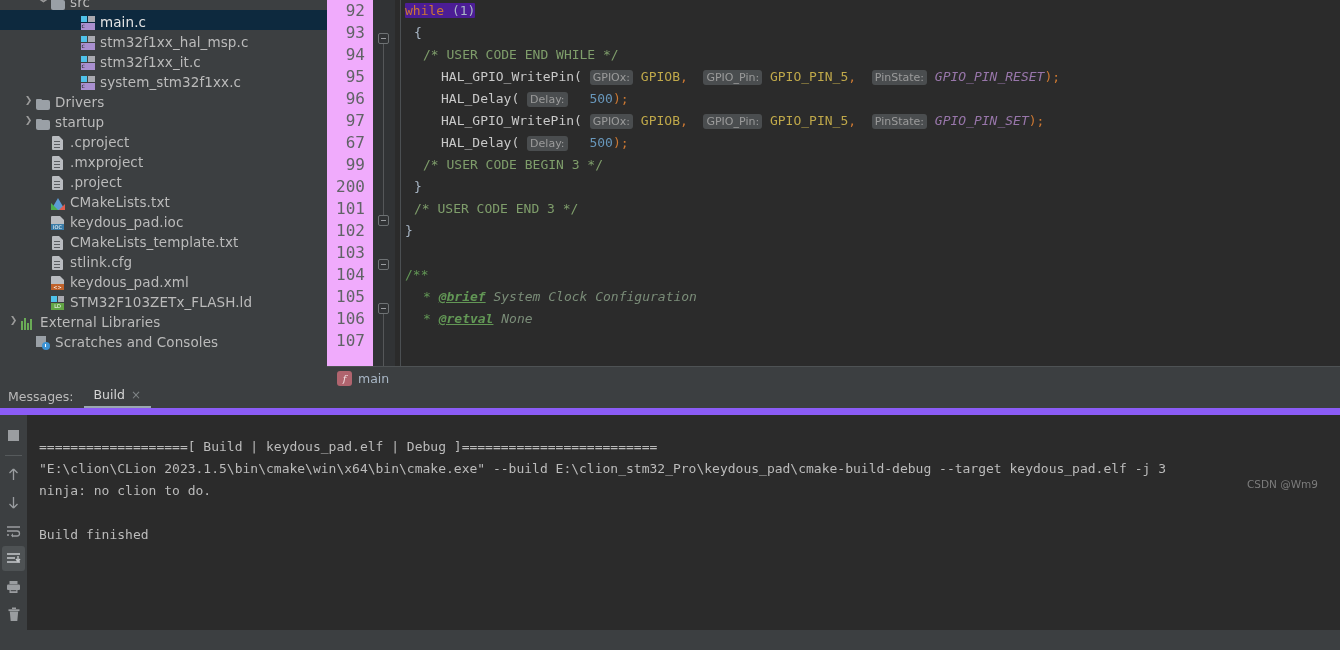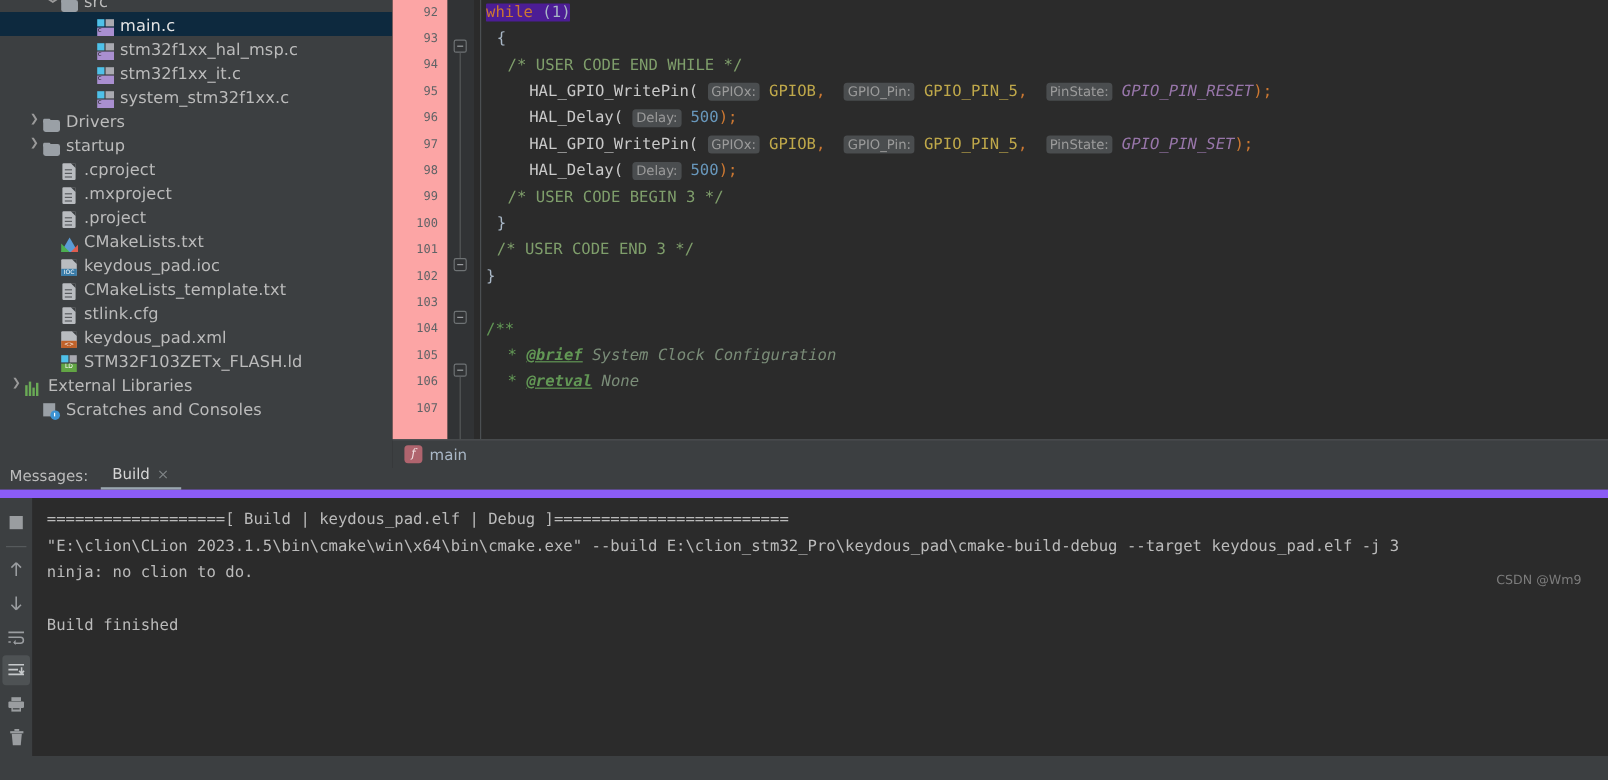--- a/index.html
+++ b/index.html
@@ -78,43 +78,43 @@
   
   .scr-ic { width: 14px; height: 14px; position: relative; }
   .scr-ic .pg { position: absolute; left: 0; top: 0; width: 10px; height: 11px; background: #9aa0a6; }
   .scr-ic .cl { position: absolute; right: 0; bottom: 0; width: 8px; height: 8px; border-radius: 50%; background: #3d93d3; }
   .scr-ic .cl::after { content: ""; position: absolute; left: 3.5px; top: 1.5px; width: 1px; height: 3px; background: #fff; }
 
   
   .editor-wrap { flex: 1; height: 390px; background: #2b2b2b; position: relative; display: flex; flex-direction: column; }
   .editor { flex: 1; position: relative; overflow: hidden; display: flex; }
   .gutter {
-    width: 46px; min-width: 46px; background: #fca5a5; color: #606366;
-    font-family: "DejaVu Sans Mono", monospace; font-size: 10px;
+    width: 46px; min-width: 46px; background: #f0abfc; color: #606366;
+    font-family: "DejaVu Sans Mono", monospace; font-size: 16px;
     text-align: right; padding-top: 0px; position: relative;
   }
   .gutter .gl { height: 22px; line-height: 22px; padding-right: 8px; }
   .foldcol { width: 22px; min-width: 22px; background: #313335; position: relative; }
   .fold {
     position: absolute; left: 5px; width: 11px; height: 11px;
     border: 1px solid #6e7274; border-radius: 2px; background: #313335;
   }
   .fold::after { content: ""; position: absolute; left: 2px; top: 4px; width: 5px; height: 1px; background: #9a9da0; }
   .foldline { position: absolute; left: 10px; width: 1px; background: #555759; }
 
   .code {
     flex: 1; position: relative; background: #2b2b2b;
     font-family: "DejaVu Sans Mono", monospace; font-size: 13px;
     padding-left: 10px; overflow: hidden;
   }
   .cl-row { height: 22px; line-height: 22px; white-space: pre; }
   .indent-guide { position: absolute; width: 1px; background: #4b4f52; left: 10px; }
   .tk-com-plain { color: #7f9e6b; }
   .tk-kw { color: #cc7832; }
-  .tk-num { color: #6897bb; }
+  .tk-num { color: #6897bb; margin-left: 14px; }
   .tk-fn { color: #c9c9c9; }
   .tk-txt { color: #a9b7c6; }
   .tk-const { color: #bfa84a; }
   .tk-const2 { color: #9876aa; font-style: italic; }
   .tk-punc { color: #cc7832; }
   .tk-green { color: #629755; }
   .tk-greenb { color: #629755; font-weight: bold; font-style: italic; text-decoration: underline; }
   .tk-grey-i { color: #7a8c78; font-style: italic; }
   .hl-while { background: #4c1d95; border-radius: 1px; }
   .phint {
@@ -153,21 +153,21 @@
     display: flex; flex-direction: column; align-items: center;
     padding-top: 8px; gap: 0px;
   }
   .ctool { width: 23px; height: 25px; display: flex; align-items: center; justify-content: center; border-radius: 3px; margin-bottom: 3px; }
   .ctool.active { background: #4e5254; }
   .sep-line { width: 17px; height: 1px; background: #565a5c; margin: 4px 0 6px 0; }
 
   .console-out {
     flex: 1; background: #2b2b2b; color: #bbbbbb;
     font-family: "DejaVu Sans Mono", monospace; font-size: 13px;
-    padding: 8px 0 0 12px; overflow: hidden; white-space: pre;
+    padding: 21px 0 0 12px; overflow: hidden; white-space: pre;
     line-height: 22px;
   }
   .console-out div { height: 22px; }
 
   .watermark {
     position: absolute; right: 22px; bottom: 8px;
     color: #7c7c7c; font-size: 10.5px; font-family: "DejaVu Sans", sans-serif;
   }
 </style>
 </head>
@@ -367,23 +367,23 @@
     <div class="editor-wrap">
       <div class="editor">
 
         <div class="gutter" id="gutter">
             <div class="gl">92</div>
             <div class="gl">93</div>
             <div class="gl">94</div>
             <div class="gl">95</div>
             <div class="gl">96</div>
             <div class="gl">97</div>
-            <div class="gl">98</div>
+            <div class="gl">67</div>
             <div class="gl">99</div>
-            <div class="gl">100</div>
+            <div class="gl">200</div>
             <div class="gl">101</div>
             <div class="gl">102</div>
             <div class="gl">103</div>
             <div class="gl">104</div>
             <div class="gl">105</div>
             <div class="gl">106</div>
             <div class="gl">107</div>
           </div>
 
         <div class="foldcol">

